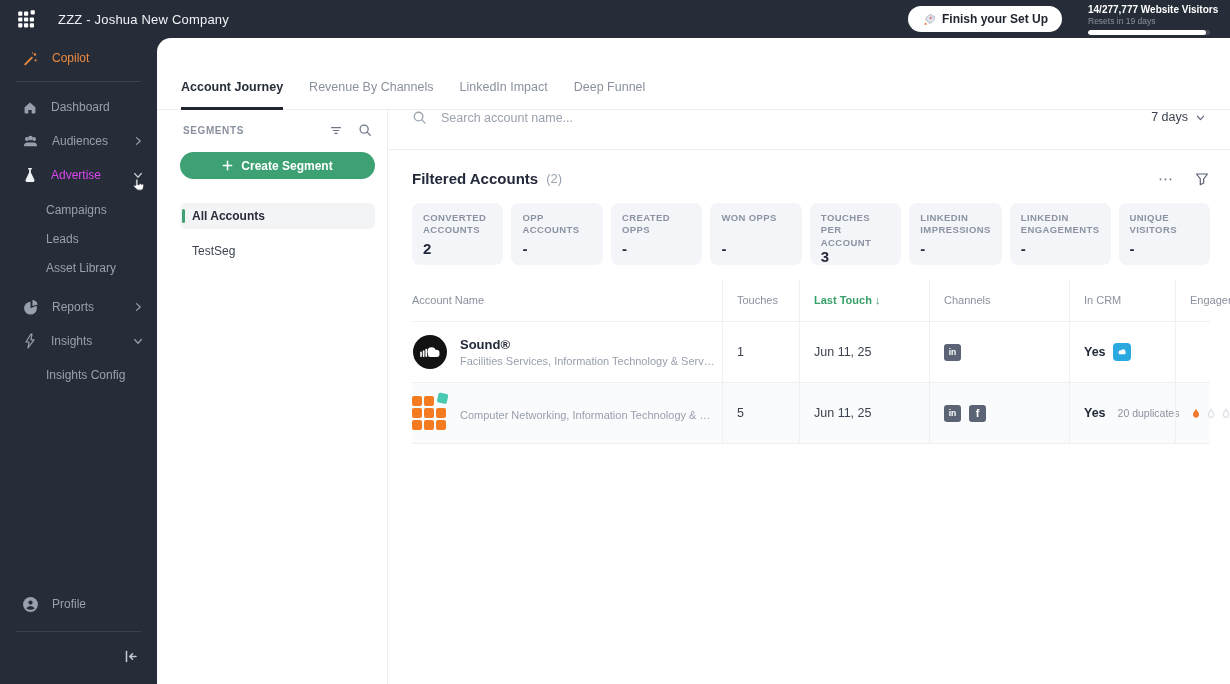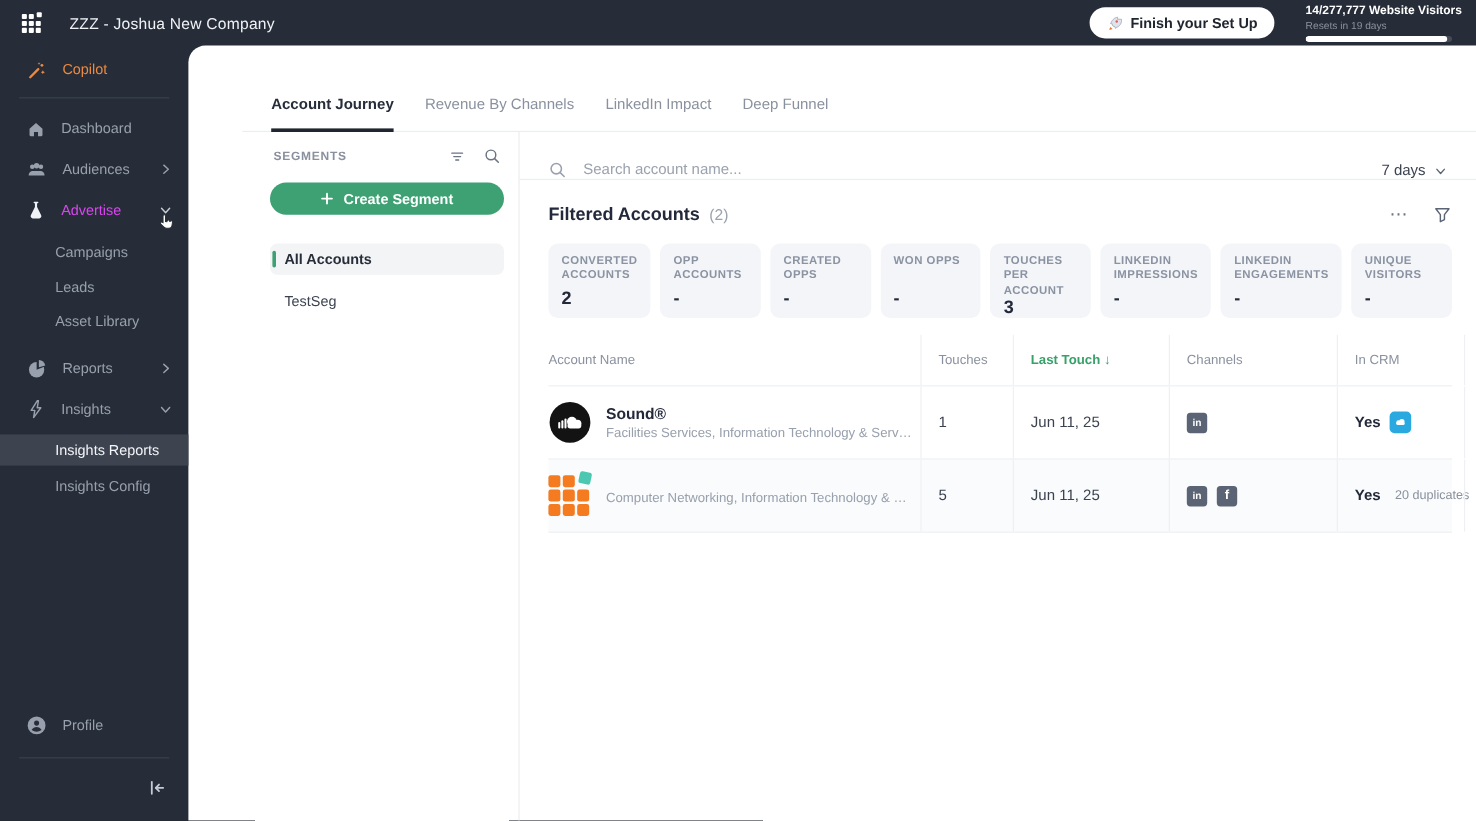--- a/index.html
+++ b/index.html
@@ -13,21 +13,21 @@
   .setup-btn{display:flex;align-items:center;gap:7px;background:#fff;border:none;border-radius:15px;height:26px;padding:0 14px;font-family:inherit;font-size:12px;font-weight:700;color:#20262f;cursor:pointer;}
   .visitors{width:122px;margin:0 4px 0 14px;}
   .v-title{color:#fff;font-size:10px;font-weight:700;white-space:nowrap;}
   .v-sub{color:#8b929e;font-size:8.5px;margin-top:1px;}
   .v-track{margin-top:4px;height:5px;border-radius:3px;background:#454c58;overflow:hidden;}
   .v-fill{height:100%;width:97%;background:#fff;border-radius:3px;}
 
   
   .content{display:flex;height:646px;}
   .sidebar{position:relative;width:157px;flex:none;padding-top:2px;color:#98a0ad;font-size:12px;}
-  .main{flex:1;background:#fff;border-radius:14px 0 0 0;display:flex;flex-direction:column;min-width:0;padding-left:45px;}
+  .main{flex:1;background:#fff;border-radius:14px 0 0 0;display:flex;flex-direction:column;min-width:0;}
 
   
   .side-item{position:relative;height:34px;display:flex;align-items:center;gap:13px;padding-left:22px;cursor:pointer;}
   .side-item .lbl{font-weight:500;}
   .side-item.copilot{height:36px;color:#ed8a3f;}
   .side-item.bright{color:#d946ef;}
   .side-divider{border-top:1px solid #3a414c;margin:5px 16px;}
   .side-children{margin-top:3px;}
   .side-child{height:29px;display:flex;align-items:center;padding-left:46px;cursor:pointer;}
   .side-sub{height:26px;display:flex;align-items:center;padding-left:46px;cursor:pointer;margin-top:4px;}
@@ -54,21 +54,21 @@
   .icon-btn{background:none;border:none;padding:0;cursor:pointer;display:flex;}
   .create-btn{width:100%;height:27px;margin-top:2px;background:#3da173;color:#fff;border:none;border-radius:14px;font-family:inherit;font-size:12px;font-weight:700;display:flex;align-items:center;justify-content:center;gap:8px;cursor:pointer;}
   .seg-list{margin-top:24px;}
   .seg-item{position:relative;height:26px;display:flex;align-items:center;padding-left:12px;font-size:12px;color:#3c4350;border-radius:6px;cursor:pointer;}
   .seg-item.selected{background:#f3f4f6;color:#272d39;font-weight:700;}
   .seg-item.selected::before{content:"";position:absolute;left:2px;top:6px;bottom:6px;width:3px;border-radius:2px;background:#3da173;}
   .seg-item + .seg-item{margin-top:9px;}
 
   
   .right{flex:1;min-width:0;display:flex;flex-direction:column;}
-  .search-row{height:40px;display:flex;align-items:flex-end;gap:12px;padding:0 24px;border-bottom:1px solid #ebedf0;flex:none;}
+  .search-row{height:40px;display:flex;align-items:flex-start;gap:12px;padding:0 24px;border-bottom:1px solid #ebedf0;flex:none;}
   .search-input{flex:1;border:none;outline:none;background:transparent;font-family:inherit;font-size:12.5px;color:#3c4350;}
   .search-input::placeholder{color:#9aa2ae;}
   .date-range{display:flex;align-items:center;gap:7px;font-size:12.5px;font-weight:500;color:#3c4350;cursor:pointer;margin-left:auto;white-space:nowrap;}
 
   .content-pad{padding:20px 20px 0 24px;}
   .filtered-header{display:flex;align-items:center;}
   .f-title{font-size:15px;font-weight:700;color:#23293a;}
   .f-count{font-size:13px;color:#9aa2ae;margin-left:8px;}
   .f-actions{margin-left:auto;display:flex;align-items:center;gap:20px;}
   .more-glyph{font-size:15px;color:#6b7483;letter-spacing:1px;line-height:1;}
@@ -240,23 +240,20 @@
                 <polygon points="9,1 4,9 7,9 6,15 12,6.8 9,6.8 10,1" fill="none" stroke="#98a0ad" stroke-width="1.2" stroke-linejoin="round"></polygon>
               </svg>
           </span>
           <span class="lbl">Insights</span>
           <span class="chev">
               <svg width="12" height="12" viewBox="0 0 16 16">
                 <polyline points="3.5,6 8,11 12.5,6" fill="none" stroke="#98a0ad" stroke-width="1.6" stroke-linecap="round" stroke-linejoin="round"></polyline>
               </svg>
             </span>
         </div>
-        <div class="side-sub active">
-            <span>Insights Reports</span>
-          </div>
         <div class="side-sub">
             <span>Insights Config</span>
           </div>
       </div>
 
       <div class="side-bottom-wrap">
         <div class="side-item">
           <span style="display:flex;">
             <svg width="17" height="17" viewBox="0 0 16 16">
                 <circle cx="8" cy="8" r="7" fill="#98a0ad"></circle>

